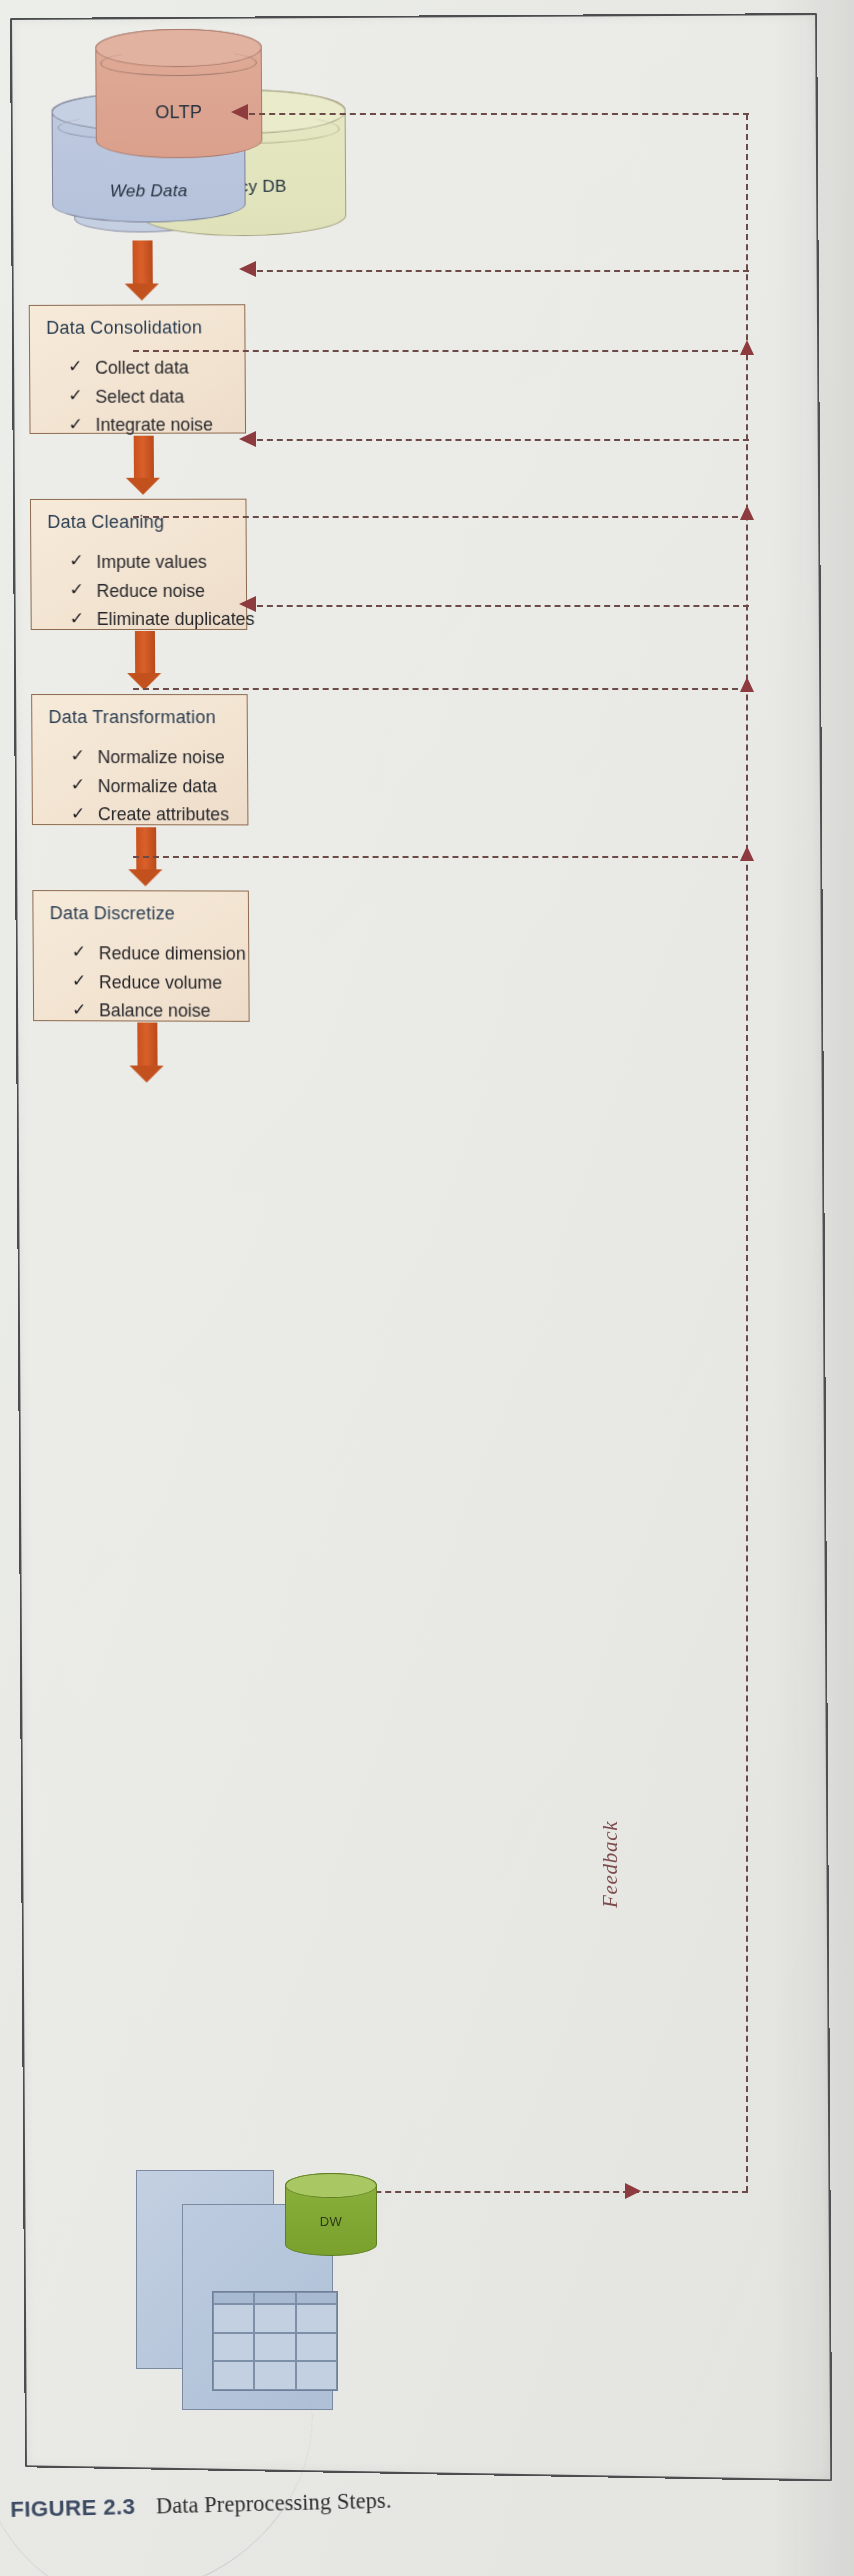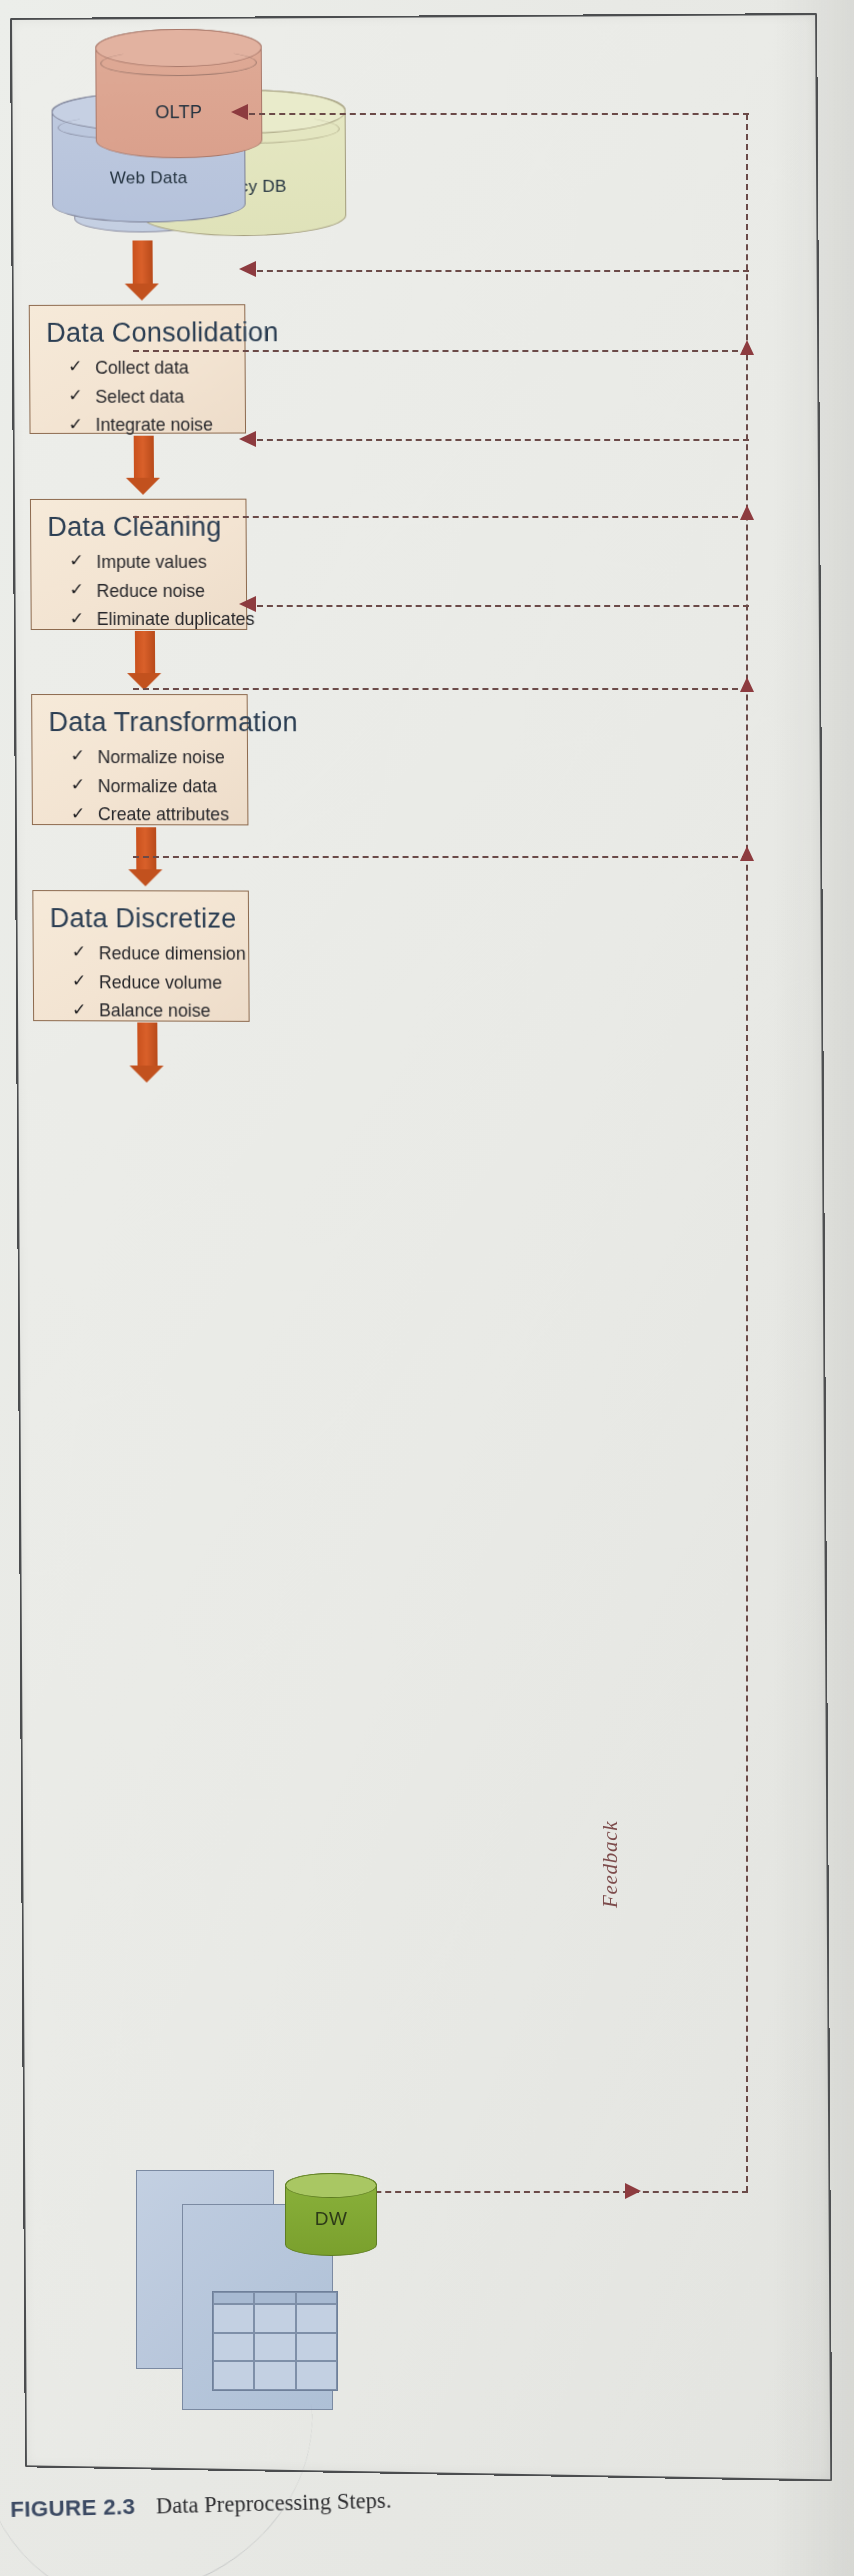--- a/index.html
+++ b/index.html
@@ -62,21 +62,21 @@
   #cyl-legacy{left:128px;top:71px;width:204px;height:146px;z-index:2;}
   #cyl-legacy .body{background:linear-gradient(to bottom,#e6e8c4,#dfe2b9);border-color:#a39d7d;}
   #cyl-legacy .top{background:#e9ebcb;border-color:#a39d7d;}
   #cyl-legacy .rim{border-color:rgba(163,157,125,.7);}
   #cyl-legacy .lbl{top:87px;font-size:17px;}
 
   #cyl-web{left:39px;top:73px;width:193px;height:130px;z-index:3;}
   #cyl-web .body{background:linear-gradient(to bottom,#bfcadf,#b5c2db);border-color:#7d8196;}
   #cyl-web .top{background:#c6d0e3;border-color:#7d8196;}
   #cyl-web .rim{border-color:rgba(125,129,150,.7);}
-  #cyl-web .lbl{top:76px;font-size:17px;}
+  #cyl-web .lbl{top:89px;font-size:17px;font-style:italic;}
 
   #cyl-social{left:61px;top:111px;width:136px;height:102px;z-index:1;}
   #cyl-social .body{background:linear-gradient(to bottom,#ccd5e6,#c4cfe2);border-color:#8d8fa2;}
   #cyl-social .top{background:#d2dae9;border-color:#8d8fa2;}
   #cyl-social .lbl{top:46px;font-size:15px;}
 
   
   #raw-label{
     position:absolute;left:173px;top:128px;width:177px;
     font-size:21px;line-height:1.28;color:#2a3d52;letter-spacing:0.3px;
@@ -96,21 +96,21 @@
 
   
   .pbox{
     position:absolute;
     background:linear-gradient(150deg,#f6ead9 0%,#f3e4d2 55%,#eddcc9 100%);
     border:1.4px solid #8d6a4e;
     box-sizing:border-box;
   }
   .pbox .ptitle{
     position:absolute;left:16.3px;top:12.2px;
-    font-size:27px;color:#2a3d52;letter-spacing:0.2px;white-space:nowrap;
+    font-size:18px;color:#2a3d52;letter-spacing:0.2px;white-space:nowrap;
   }
   .pbox ul{list-style:none;margin:0;padding:0;position:absolute;left:38px;top:48px;}
   .pbox li{
     font-size:17.7px;color:#26262a;line-height:1.62;white-space:nowrap;
     position:relative;padding-left:27px;
   }
   .pbox li .chk{
     position:absolute;left:0;top:-0.7px;font-size:17px;color:#1d1d20;
   }
 
@@ -160,21 +160,21 @@
     background:#c3d0e2;
     display:grid;grid-template-columns:repeat(3,1fr);grid-template-rows:12.2px repeat(3,1fr);
   }
   #grid-table div{border:0.7px solid #7e8fa8;box-sizing:border-box;}
   #grid-table div.hd{background:#a8bad2;}
   #cyl-dw{
     position:absolute;left:285px;top:2173px;width:92px;height:83px;z-index:6;
   }
   #cyl-dw .body{background:linear-gradient(to bottom,#8bb23c,#7aa02d);border-color:#5e7d22;}
   #cyl-dw .top{background:#a9c763;border-color:#5e7d22;}
-  #cyl-dw .lbl{top:35px;font-size:19px;color:#2d3a18;}
+  #cyl-dw .lbl{top:41px;font-size:13px;color:#2d3a18;}
   #wf-label{
     position:absolute;left:424px;top:2241px;width:224px;
     font-size:21px;line-height:1.32;color:#2a3d52;letter-spacing:0.3px;
   }
 
   
   #caption{
     position:absolute;left:9.5px;top:2497px;width:815px;
     transform:rotate(-1.4deg);transform-origin:left top;
     white-space:nowrap;

